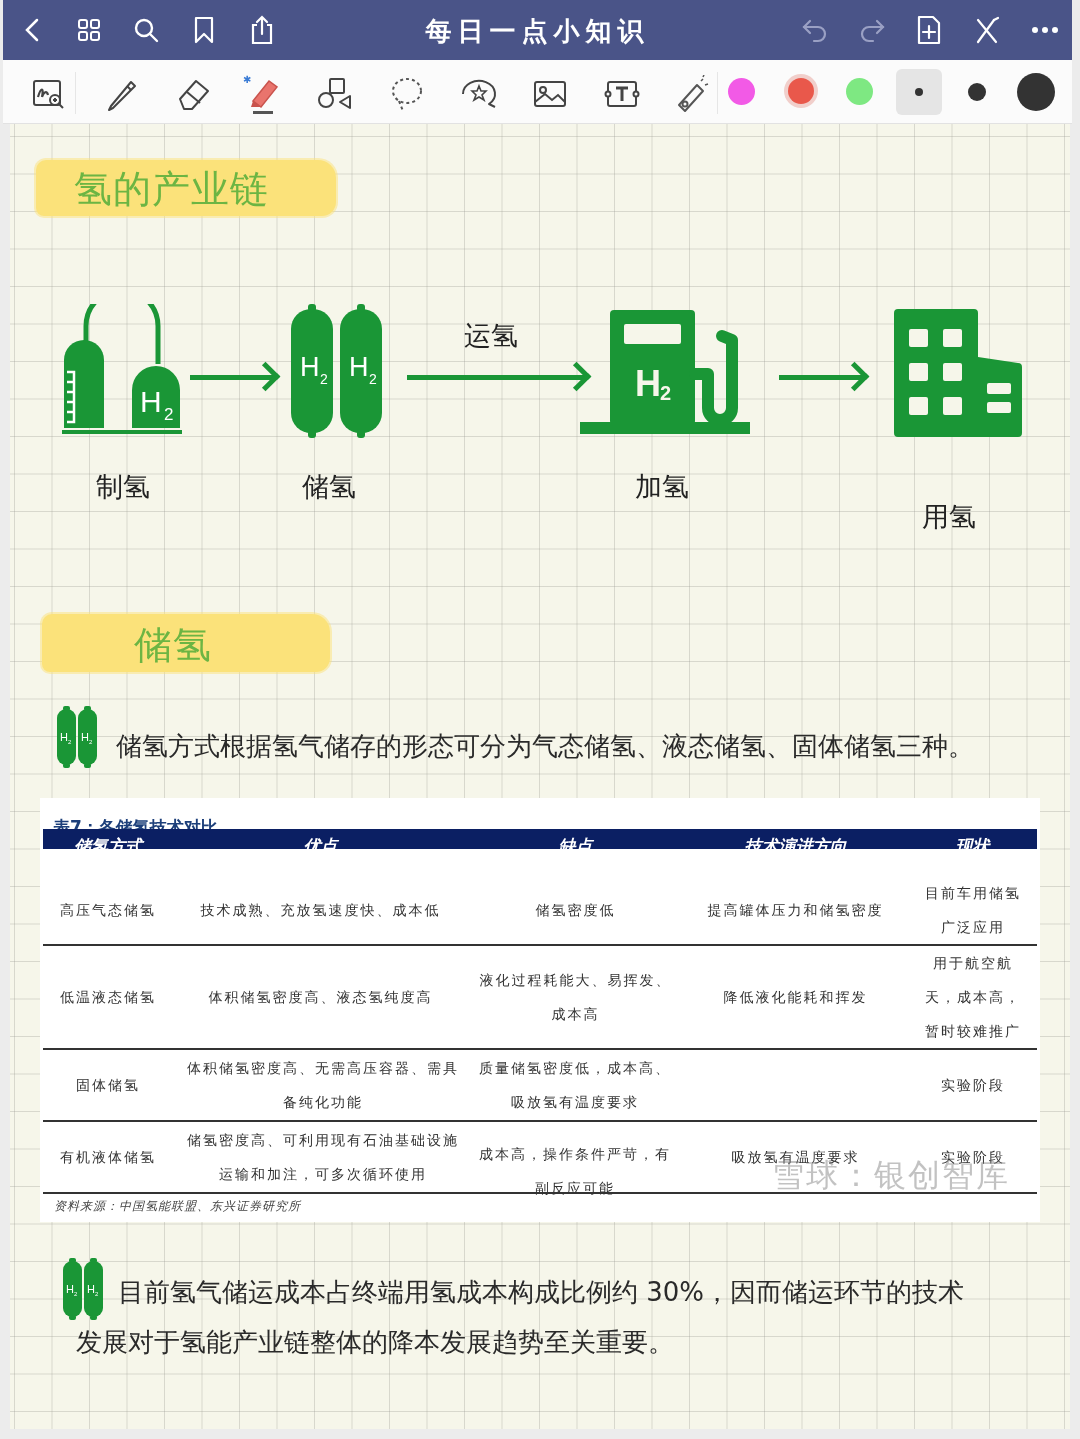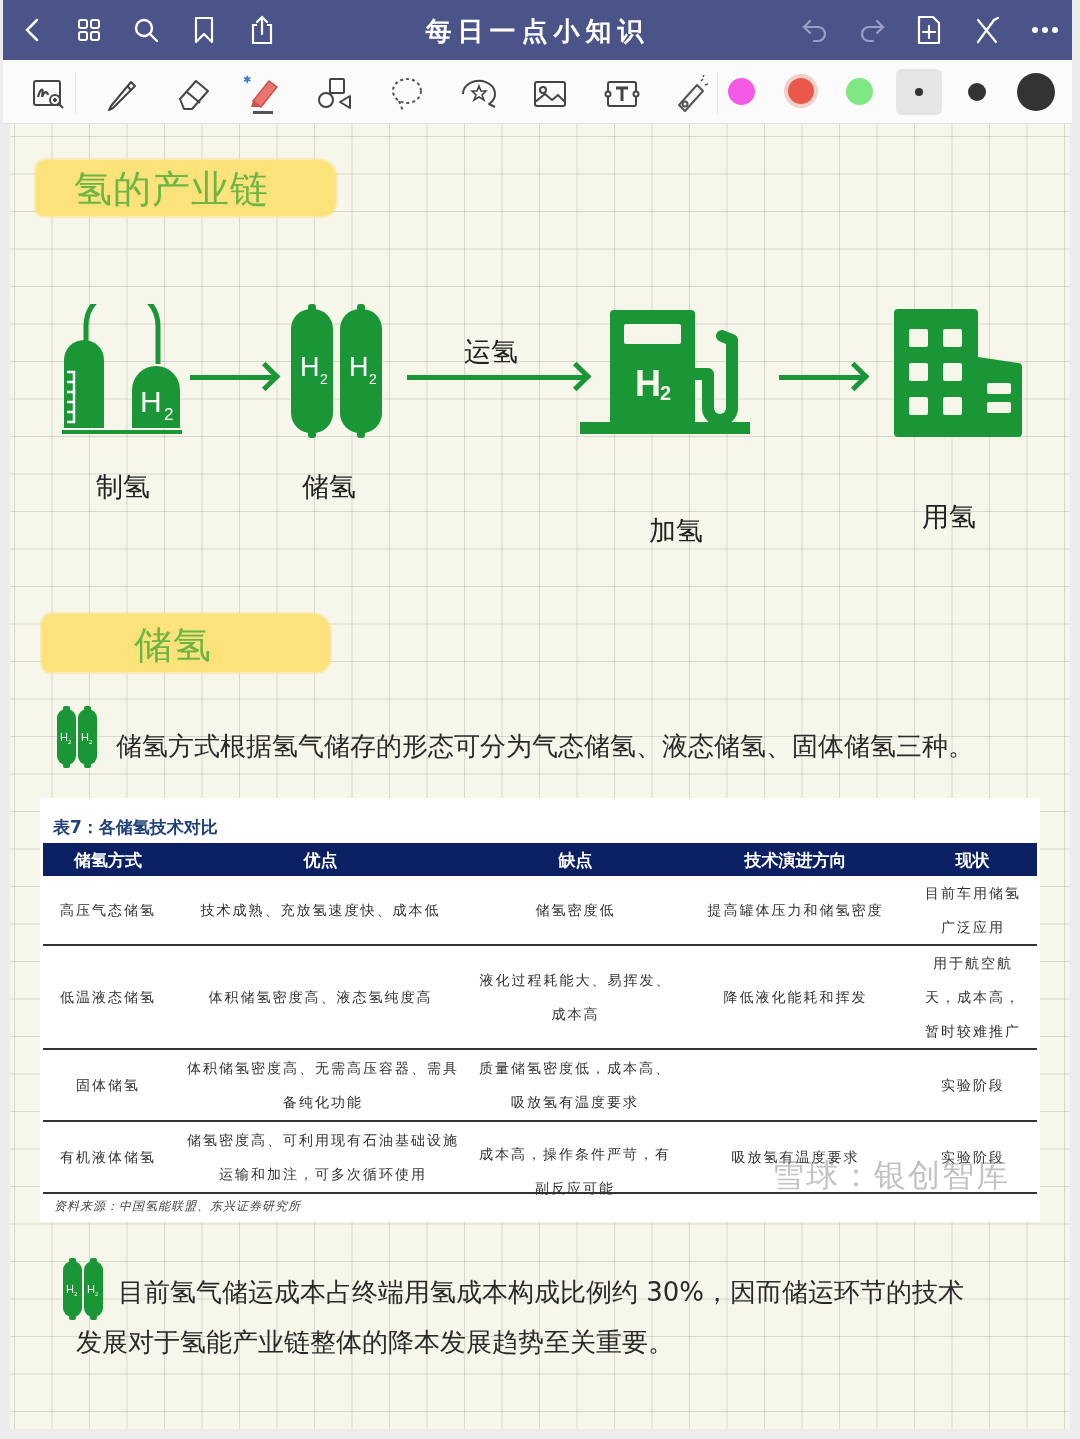--- a/index.html
+++ b/index.html
@@ -53,22 +53,22 @@
   }
 
   .bullet-text { position: absolute; font-size: 26px; color: #2a2a2a; line-height: 50px; }
 
   
   .table-card {
     position: absolute; left: 30px; top: 674px; width: 1000px; height: 424px; background: #fff;
   }
   .table-caption { position: absolute; left: 13px; top: 18px; font-size: 17px; font-weight: bold; color: #1d3f7a; }
   .tbl-head {
-    position: absolute; left: 3px; top: 45px; width: 994px; height: 33px; background: #0b1f63; color: #fff;
-    font-size: 17px; font-weight: bold;
+    position: absolute; left: 3px; top: 31px; width: 994px; height: 20px; background: #0b1f63; color: #fff;
+    font-size: 17px; font-weight: bold; font-style: italic;
   }
   .tbl-head div { position: absolute; top: 6px; text-align: center; }
   .tbl-row { position: absolute; left: 3px; width: 994px; border-bottom: 2px solid #333; }
   .cell {
     position: absolute; top: 0; bottom: 0; display: flex; align-items: center; justify-content: center;
     text-align: center; font-size: 14px; color: #333; line-height: 34px; letter-spacing: 2px;
     font-family: "DejaVu Serif", serif;
   }
   .table-source { position: absolute; left: 14px; top: 400px; font-size: 12px; color: #444; font-style: italic; font-family: "DejaVu Serif", serif; letter-spacing: 1px; }
   .watermark { position: absolute; right: 30px; top: 356px; font-size: 32px; color: rgba(120,120,120,0.45); letter-spacing: 2px; white-space: nowrap; }
@@ -254,21 +254,21 @@
       <rect x="17" y="126" width="8" height="8" rx="3" fill="#1a9636"></rect>
       <rect x="66" y="0" width="8" height="8" rx="3" fill="#1a9636"></rect>
       <rect x="49" y="5" width="42" height="124" rx="20" fill="#1a9636"></rect>
       <rect x="66" y="126" width="8" height="8" rx="3" fill="#1a9636"></rect>
       <text x="9" y="72" font-family="Liberation Sans, sans-serif" font-size="27" fill="#fff">H</text>
       <text x="29" y="80" font-family="Liberation Sans, sans-serif" font-size="14" fill="#fff">2</text>
       <text x="58" y="72" font-family="Liberation Sans, sans-serif" font-size="27" fill="#fff">H</text>
       <text x="78" y="80" font-family="Liberation Sans, sans-serif" font-size="14" fill="#fff">2</text>
     </svg>
   </div>
-  <div class="chain-label" style="left:454px; top:210px;">运氢</div>
+  <div class="chain-label" style="left:454px; top:194px;">运氢</div>
   <div class="arrow" style="left:397px; top:251px; width:178px;"></div>
 
   <div style="position:absolute; left:570px; top:186px;">
     <svg width="172" height="126" viewBox="0 0 172 126">
       <rect x="30" y="0" width="85" height="115" rx="4" fill="#1a9636"></rect>
       <rect x="44" y="14" width="57" height="20" rx="2" fill="#f6f6ea"></rect>
       <text x="55" y="86" font-family="Liberation Sans, sans-serif" font-weight="bold" font-size="36" fill="#f6f6ea">H</text>
       <text x="80" y="90" font-family="Liberation Sans, sans-serif" font-weight="bold" font-size="20" fill="#f6f6ea">2</text>
       <path d="M115 64 H128 V98 a12 12 0 0 0 24 0 V30 L142 26" fill="none" stroke="#1a9636" stroke-width="12" stroke-linecap="round" stroke-linejoin="round"></path>
       <rect x="0" y="112" width="170" height="12" fill="#1a9636"></rect>
@@ -285,21 +285,21 @@
         <rect x="49" y="54" width="19" height="18" rx="2" fill="#f6f6ea"></rect>
       <rect x="15" y="88" width="19" height="18" rx="2" fill="#f6f6ea"></rect>
         <rect x="49" y="88" width="19" height="18" rx="2" fill="#f6f6ea"></rect>
       <rect x="93" y="74" width="24" height="11" rx="2" fill="#f6f6ea"></rect>
         <rect x="93" y="93" width="24" height="11" rx="2" fill="#f6f6ea"></rect>
     </svg>
   </div>
 
   <div class="chain-label" style="left:86px; top:345px;">制氢</div>
   <div class="chain-label" style="left:292px; top:345px;">储氢</div>
-  <div class="chain-label" style="left:639px; top:345px;margin-top:44px;">加氢</div>
+  <div class="chain-label" style="left:625px; top:345px;">加氢</div>
   <div class="chain-label" style="left:912px; top:345px;margin-top:30px;">用氢</div>
 
   <div class="highlight" style="left:32px; top:490px; width:288px; height:58px;"></div>
   <div class="hl-title" style="left:124px; top:496px;">储氢</div>
 
   <div style="position:absolute; left:45px; top:582px;">
     <svg width="44" height="62" viewBox="0 0 44 62">
       <rect x="2" y="3" width="19" height="56" rx="9" fill="#1a9636"></rect>
         <rect x="8" y="0" width="7" height="5" rx="2" fill="#1a9636"></rect>
         <rect x="8" y="57" width="7" height="5" rx="2" fill="#1a9636"></rect>

